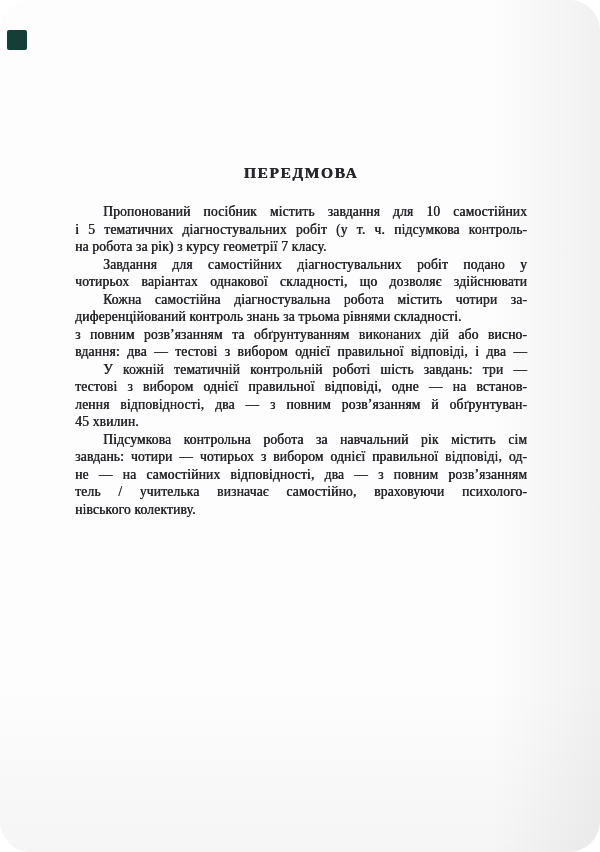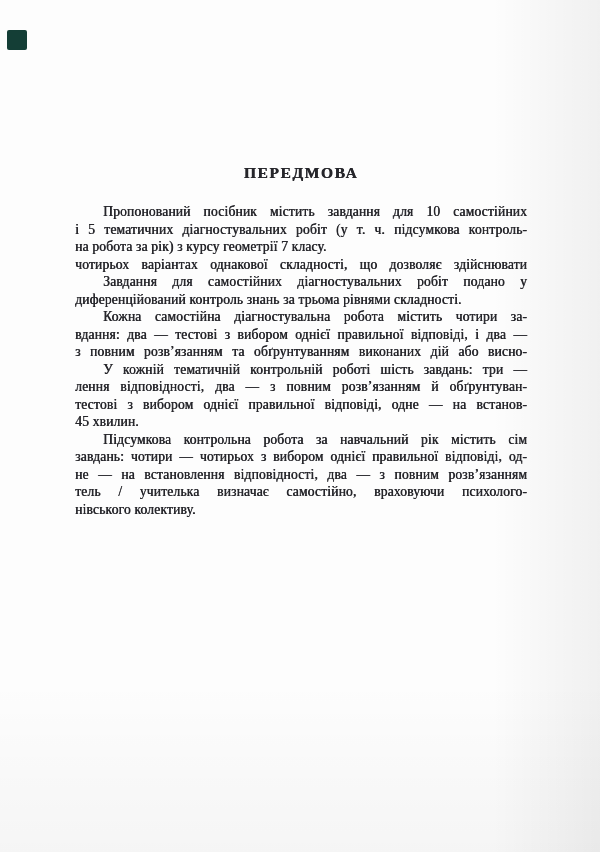--- a/index.html
+++ b/index.html
@@ -54,38 +54,38 @@
   .line.first {
     text-indent: 28px;
   }
   .line.last {
     text-align-last: left;
   }
 </style>
 </head>
 <body>
 
-<div class="page" style="color: rgb(38, 38, 43);">
+<div class="page" style="color: rgb(38, 38, 43); border-radius: 31px;">
   <div class="corner-marker" style="background: rgb(20, 62, 54);"></div>
   <div class="content">
     <h1 class="title">ПЕРЕДМОВА</h1>
     <div class="paragraphs" id="paragraphs">
         <div class="line first">Пропонований посібник містить завдання для 10 самостійних</div>
         <div class="line">і 5 тематичних діагностувальних робіт (у т. ч. підсумкова контроль-</div>
         <div class="line last">на робота за рік) з курсу геометрії 7 класу.</div>
+        <div class="line first">Завдання для самостійних діагностувальних робіт подано у</div>
         <div class="line">чотирьох варіантах однакової складності, що дозволяє здійснювати</div>
-        <div class="line first">Завдання для самостійних діагностувальних робіт подано у</div>
+        <div class="line first">Кожна самостійна діагностувальна робота містить чотири за-</div>
         <div class="line last">диференційований контроль знань за трьома рівнями складності.</div>
-        <div class="line first">Кожна самостійна діагностувальна робота містить чотири за-</div>
+        <div class="line">з повним розв’язанням та обґрунтуванням виконаних дій або висно-</div>
         <div class="line">вдання: два — тестові з вибором однієї правильної відповіді, і два —</div>
-        <div class="line">з повним розв’язанням та обґрунтуванням виконаних дій або висно-</div>
         <div class="line first">У кожній тематичній контрольній роботі шість завдань: три —</div>
+        <div class="line">тестові з вибором однієї правильної відповіді, одне — на встанов-</div>
         <div class="line">лення відповідності, два — з повним розв’язанням й обґрунтуван-</div>
-        <div class="line">тестові з вибором однієї правильної відповіді, одне — на встанов-</div>
         <div class="line last">45 хвилин.</div>
         <div class="line first">Підсумкова контрольна робота за навчальний рік містить сім</div>
         <div class="line">завдань: чотири — чотирьох з вибором однієї правильної відповіді, од-</div>
-        <div class="line">не — на встановлення відповідності, два — з повним розв’язанням</div>
+        <div class="line">не — на самостійних відповідності, два — з повним розв’язанням</div>
         <div class="line">тель / учителька визначає самостійно, враховуючи психолого-</div>
         <div class="line last">нівського колективу.</div>
       </div>
   </div>
 </div>
 
 </body></html>

